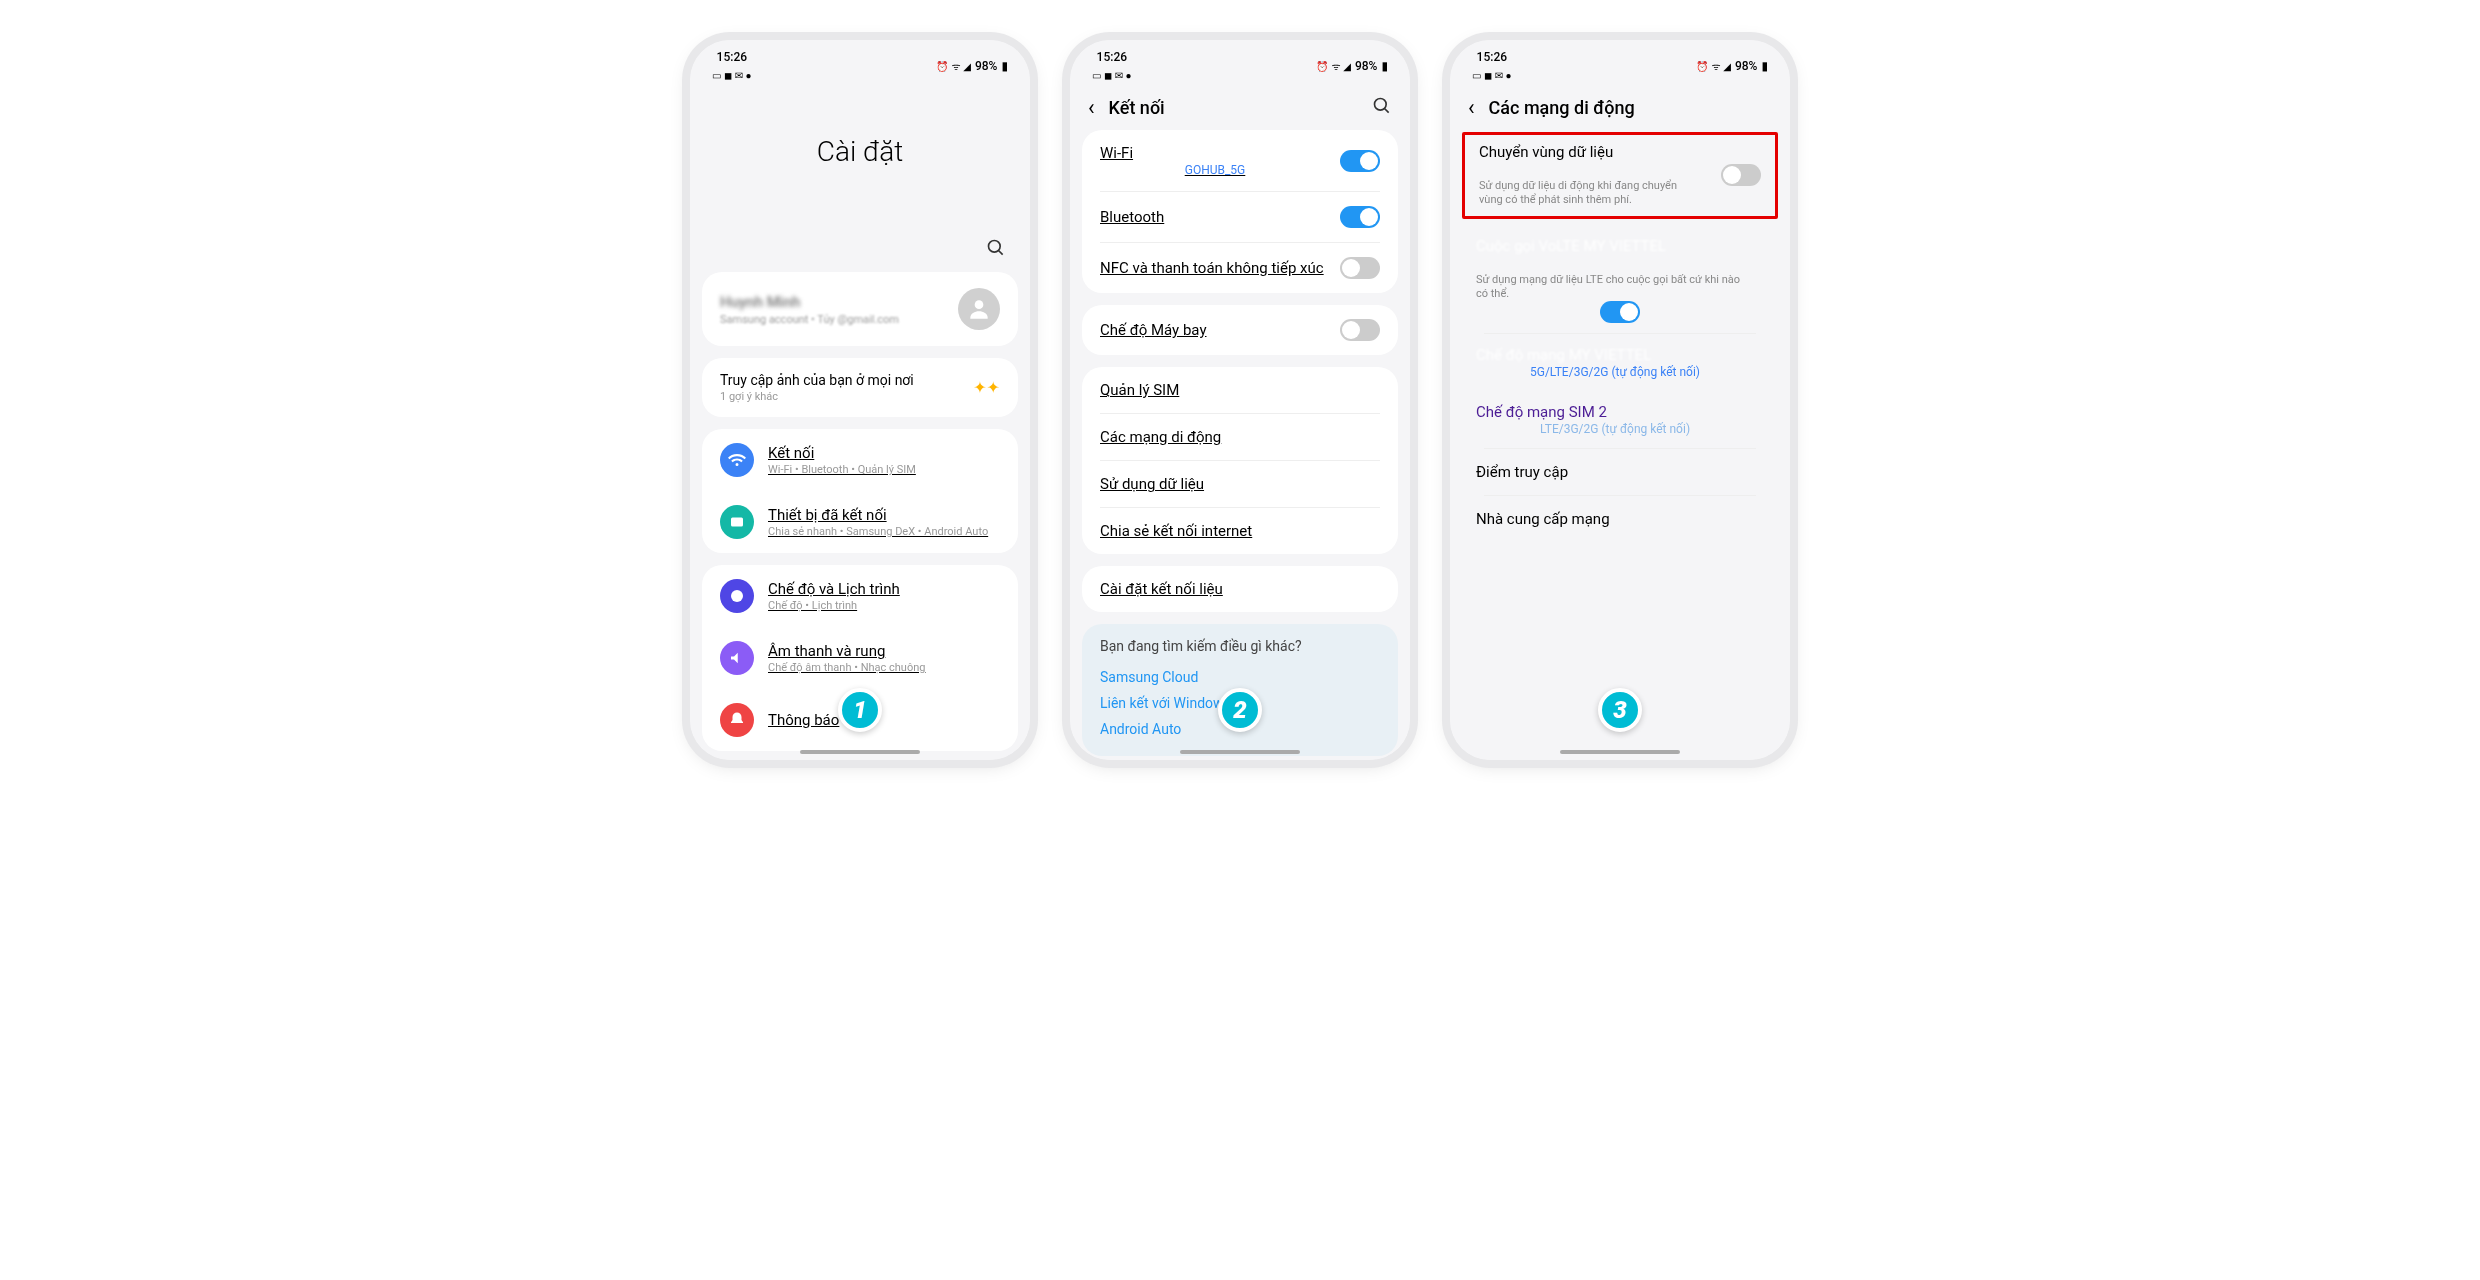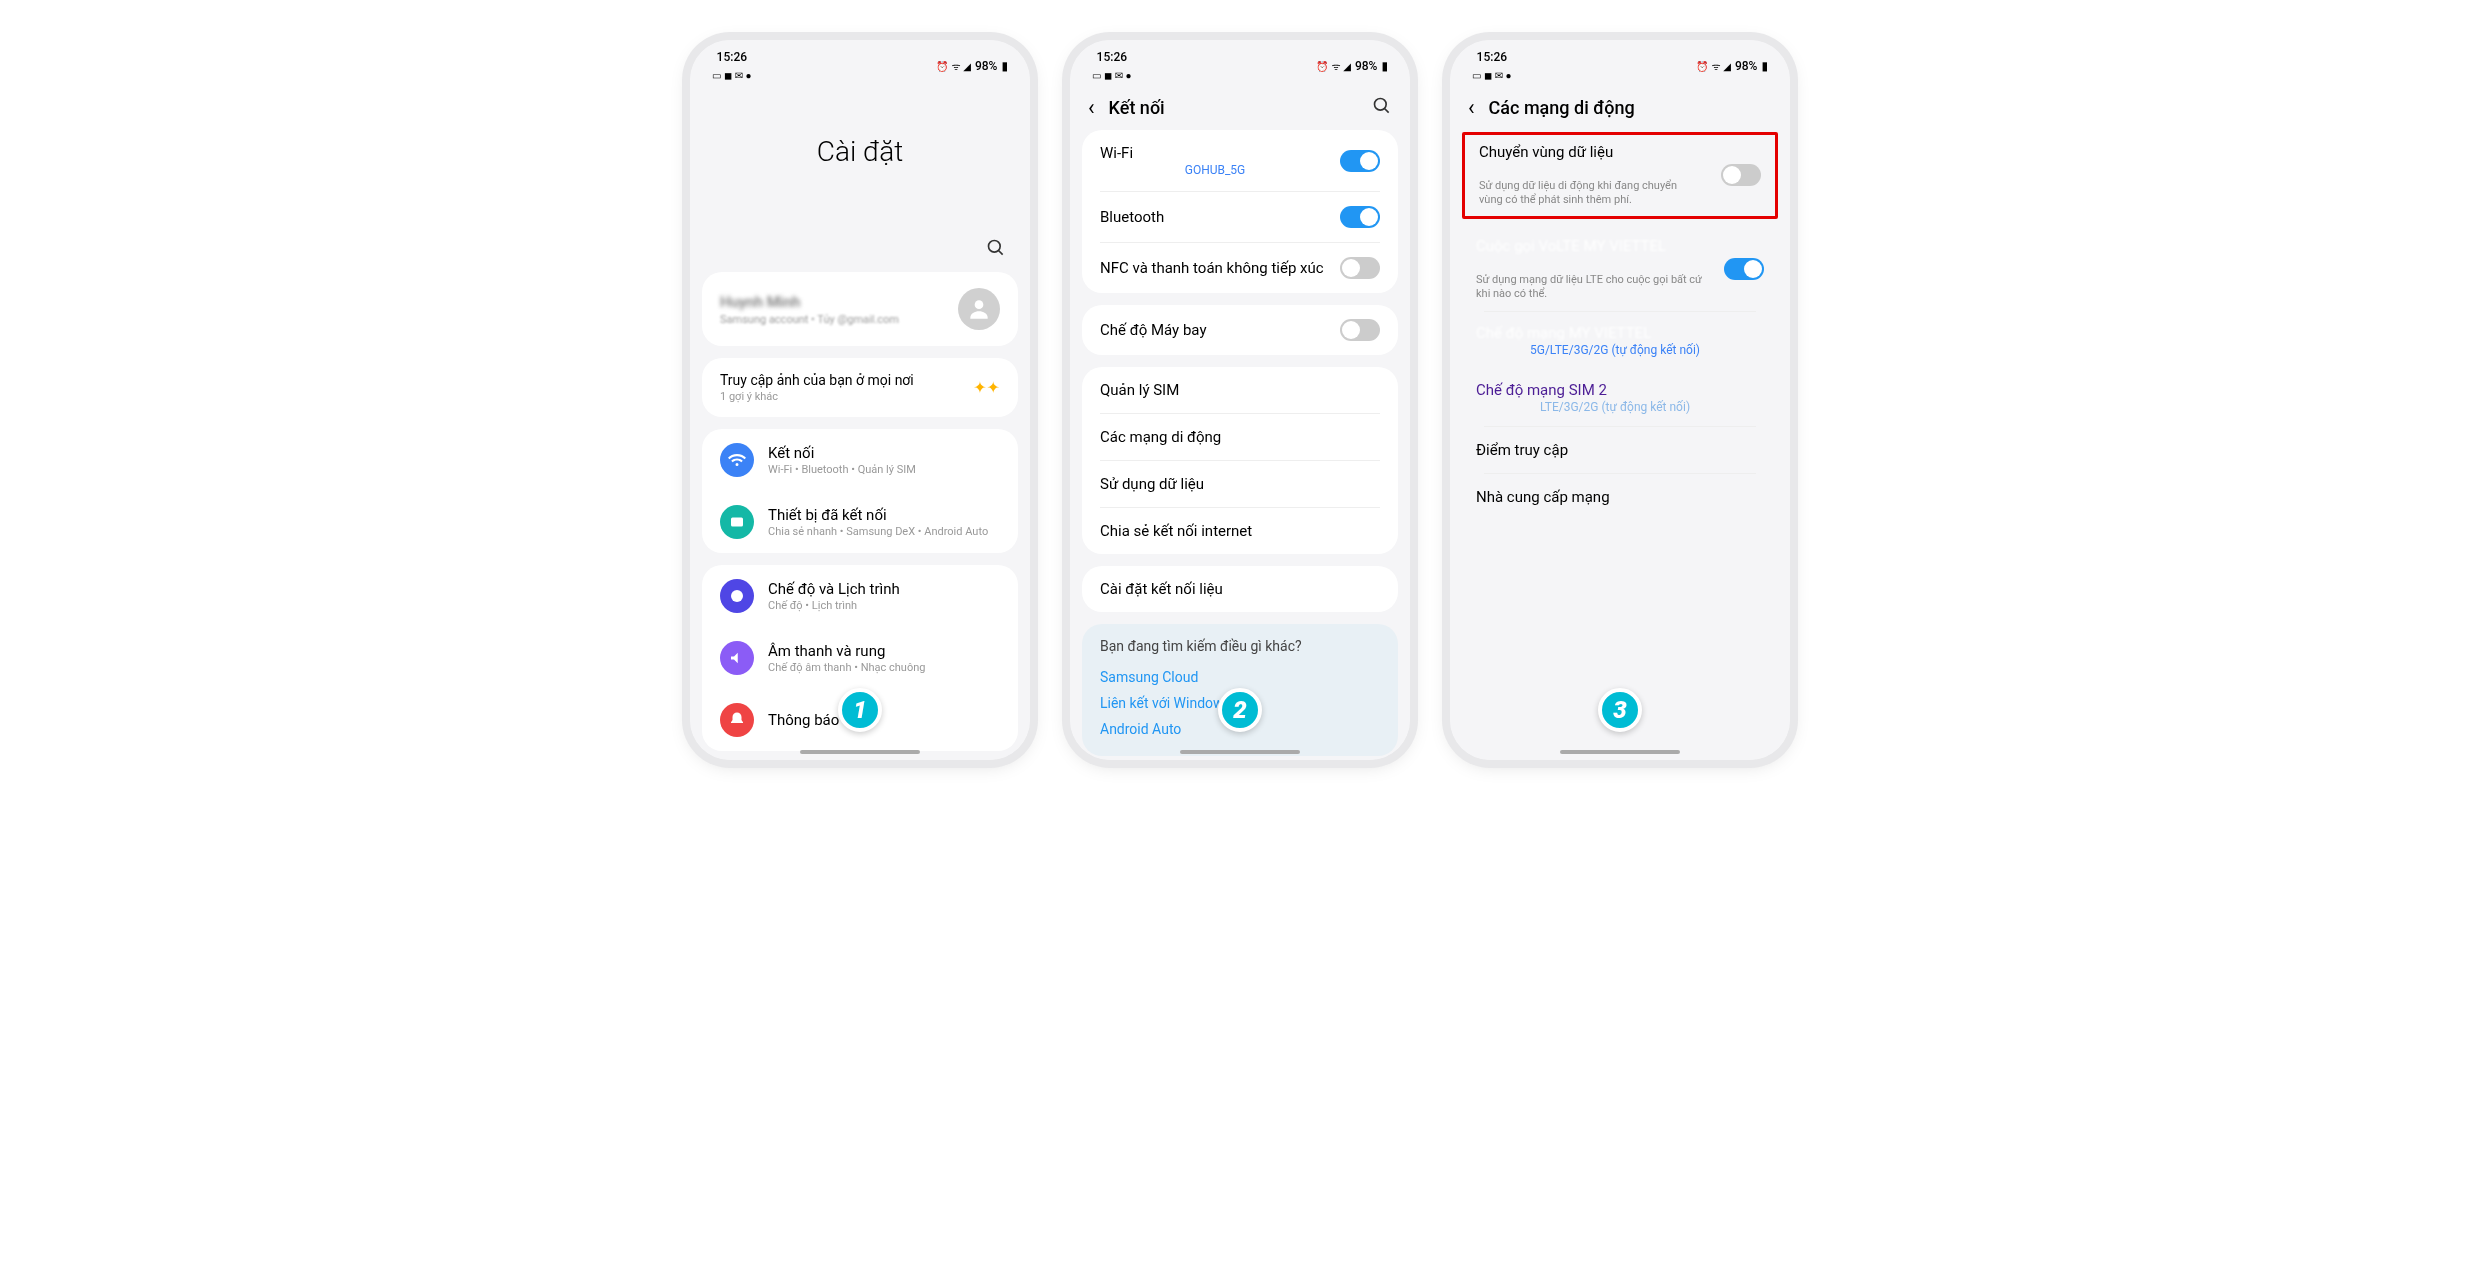--- a/index.html
+++ b/index.html
@@ -20,21 +20,21 @@
 .back-icon { font-size:22px; cursor:pointer; }
 .header-title { font-size:18px; font-weight:500; flex:1; }
 .search-icon { font-size:18px; cursor:pointer; }
 
 .big-title-area { text-align:center; padding:50px 0 70px; }
 .big-title { font-size:28px; font-weight:300; color:#000; }
 
 .content { flex:1; overflow-y:auto; padding:0 12px; }
 .search-row { display:flex; justify-content:flex-end; padding:0 12px 10px; }
 
-.card { background:#fff; border-radius:20px; margin-bottom:12px; overflow:hidden; }
+.card { background:#fff; border-radius:20px; margin-bottom:12px; overflow:hidden;text-decoration:underline; }
 
 .account-card { background:#fff; border-radius:20px; padding:16px 18px; margin-bottom:12px; display:flex; align-items:center; gap:12px; }
 .account-text { flex:1; }
 .account-name { font-size:15px; font-weight:500; color:#777; filter:blur(2px); }
 .account-sub { font-size:11px; color:#999; filter:blur(1px); margin-top:2px; }
 .avatar { width:42px; height:42px; border-radius:50%; background:#d0d0d0; display:flex; align-items:center; justify-content:center; }
 .avatar svg { width:26px; height:26px; fill:#fff; }
 
 .suggestion-card { background:#fff; border-radius:20px; padding:14px 18px; margin-bottom:12px; display:flex; align-items:center; justify-content:space-between; }
 .suggestion-text .s-title { font-size:14px; color:#000; }
@@ -292,21 +292,21 @@
       <div class="highlight-box">
         <div class="toggle-row">
           <div class="toggle-text">
             <div class="toggle-title">Chuyển vùng dữ liệu</div>
             <div class="toggle-desc">Sử dụng dữ liệu di động khi đang chuyển vùng có thể phát sinh thêm phí.</div>
           </div>
           <div class="toggle off"></div>
         </div>
       </div>
       <div style="padding:0 8px;">
-        <div class="toggle-row" style="padding:10px 10px;">
+        <div class="toggle-row" style="padding:10px 10px;flex-direction:column;">
           <div class="toggle-text">
             <div class="toggle-title" style="color:#fff;filter:blur(1px);">Cuộc gọi VoLTE MY VIETTEL</div>
             <div class="toggle-desc">Sử dụng mạng dữ liệu LTE cho cuộc gọi bất cứ khi nào có thể.</div>
           </div>
           <div class="toggle on"></div>
         </div>
         <div class="divider"></div>
         <div class="toggle-row" style="padding:12px 10px;">
           <div class="toggle-text">
             <div class="toggle-title" style="color:#fff;filter:blur(1px);">Chế độ mạng MY VIETTEL</div>

